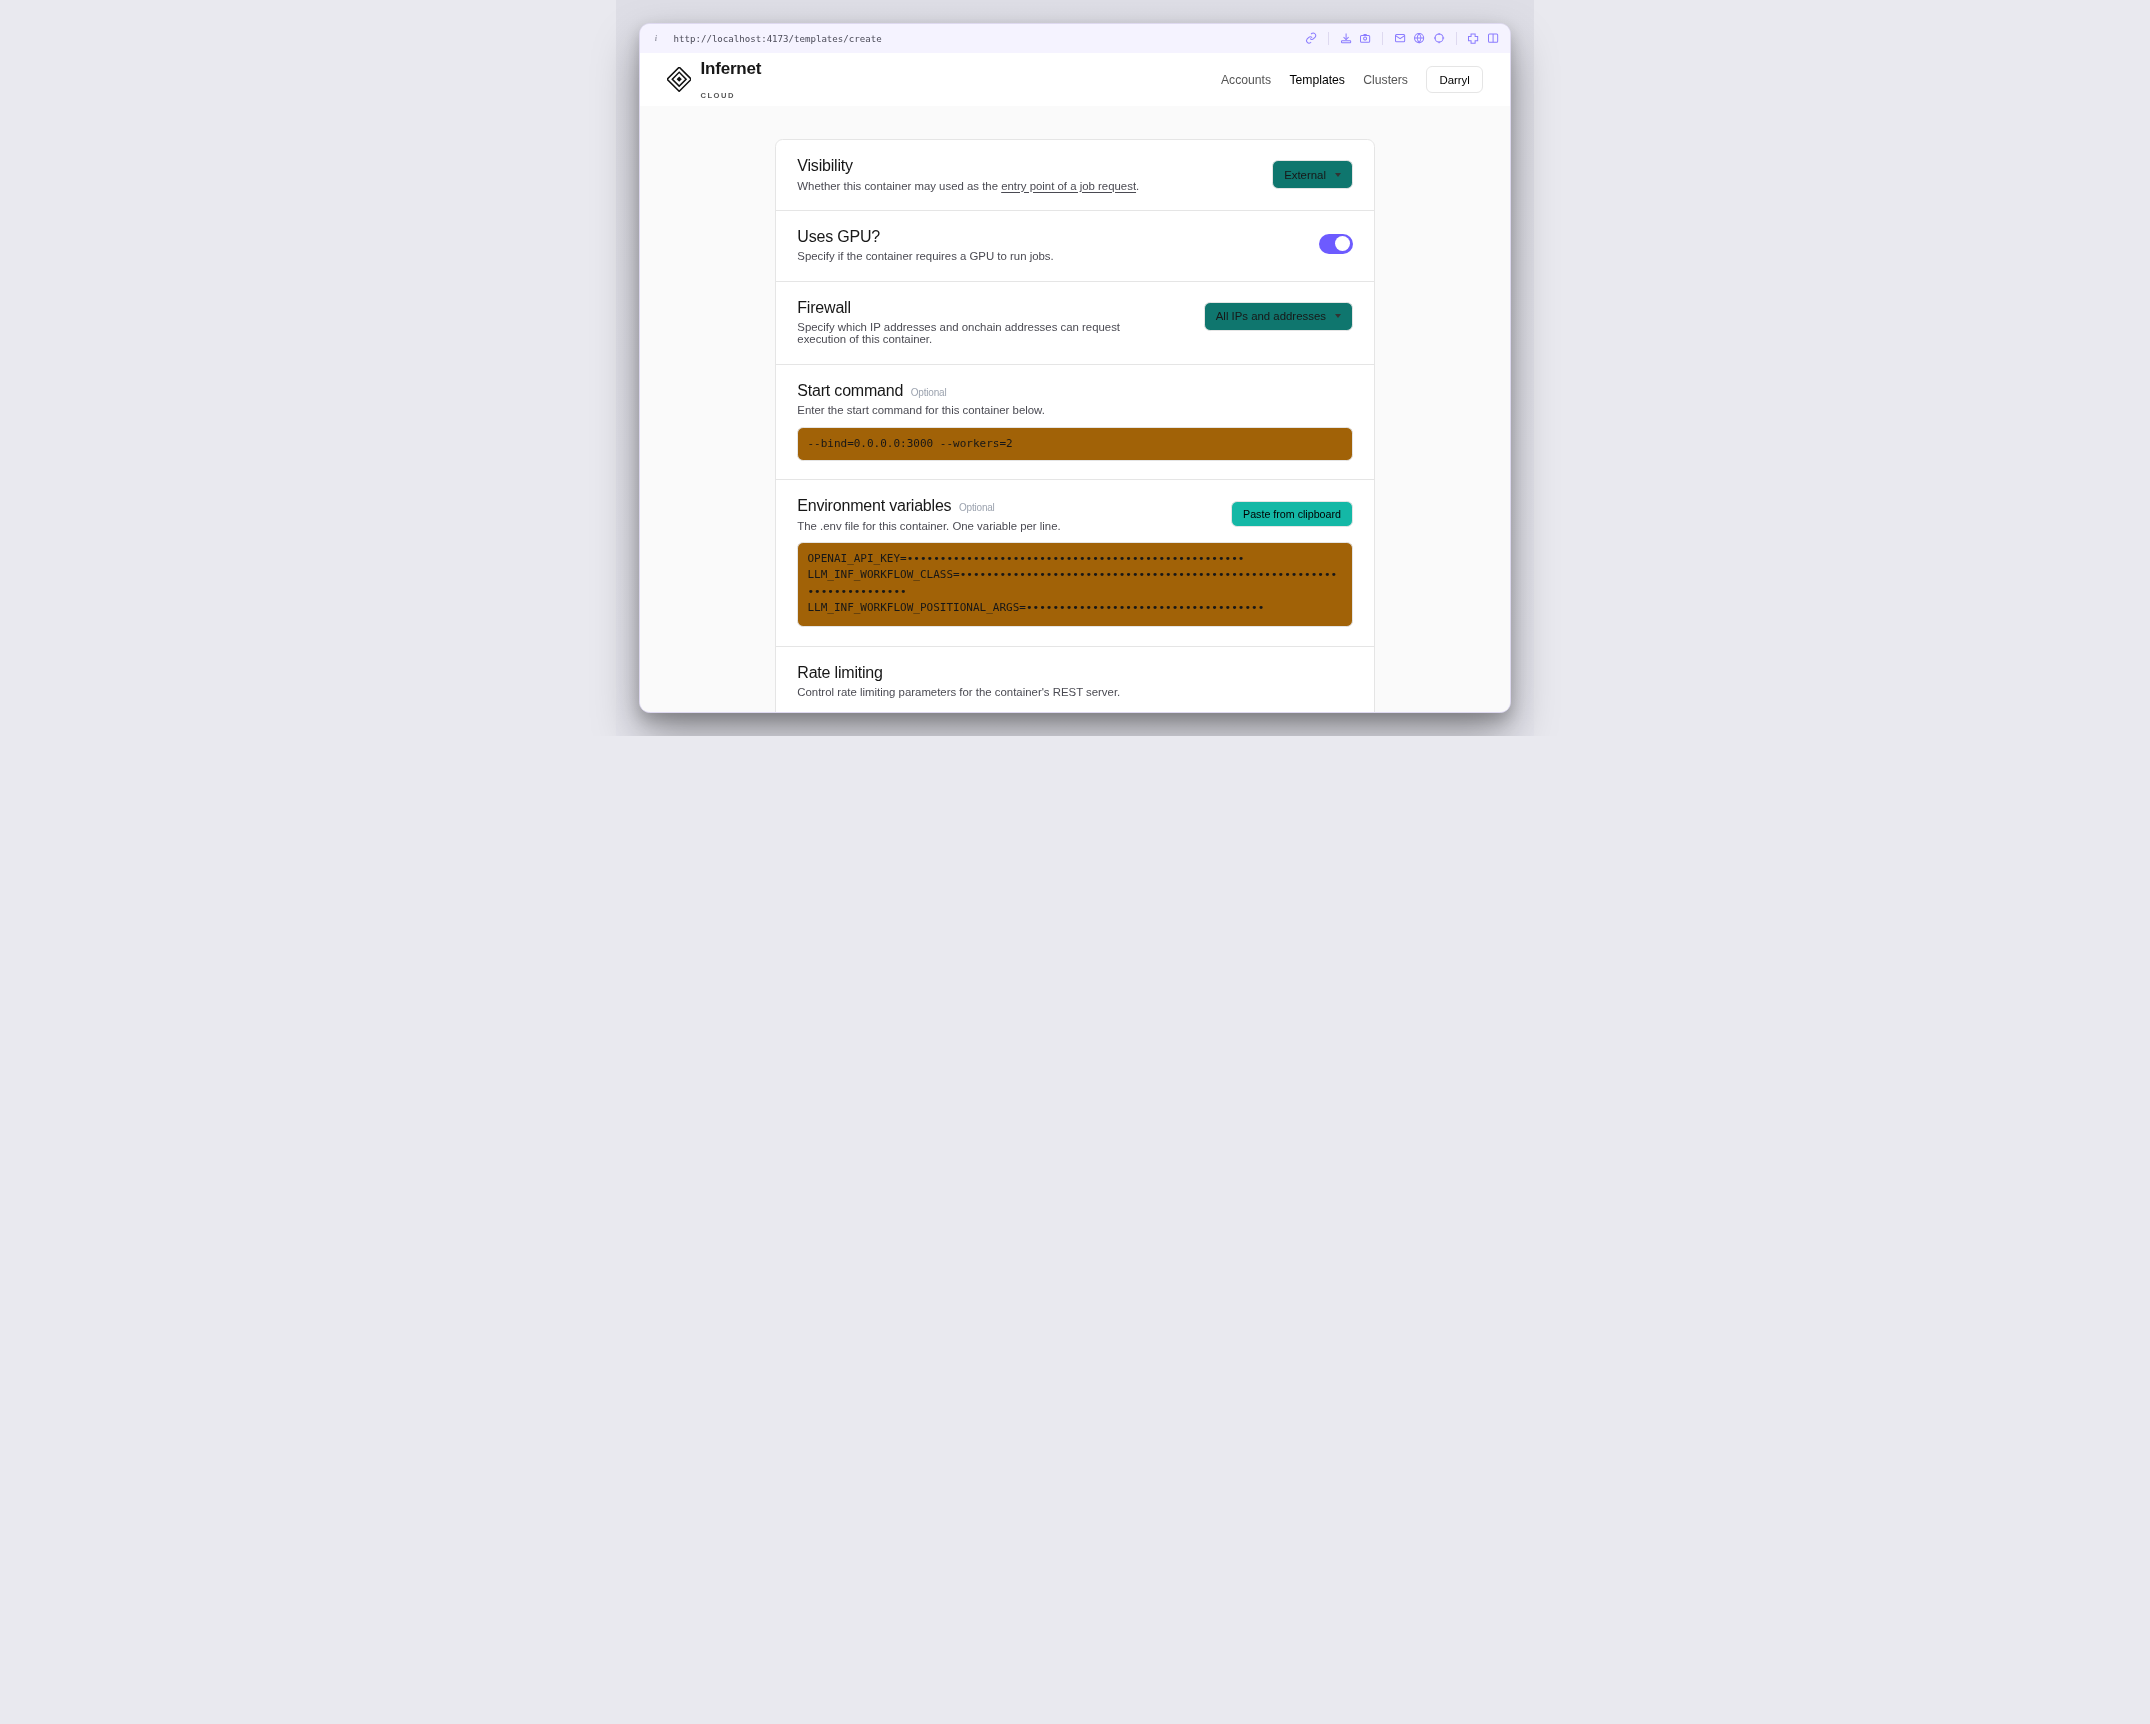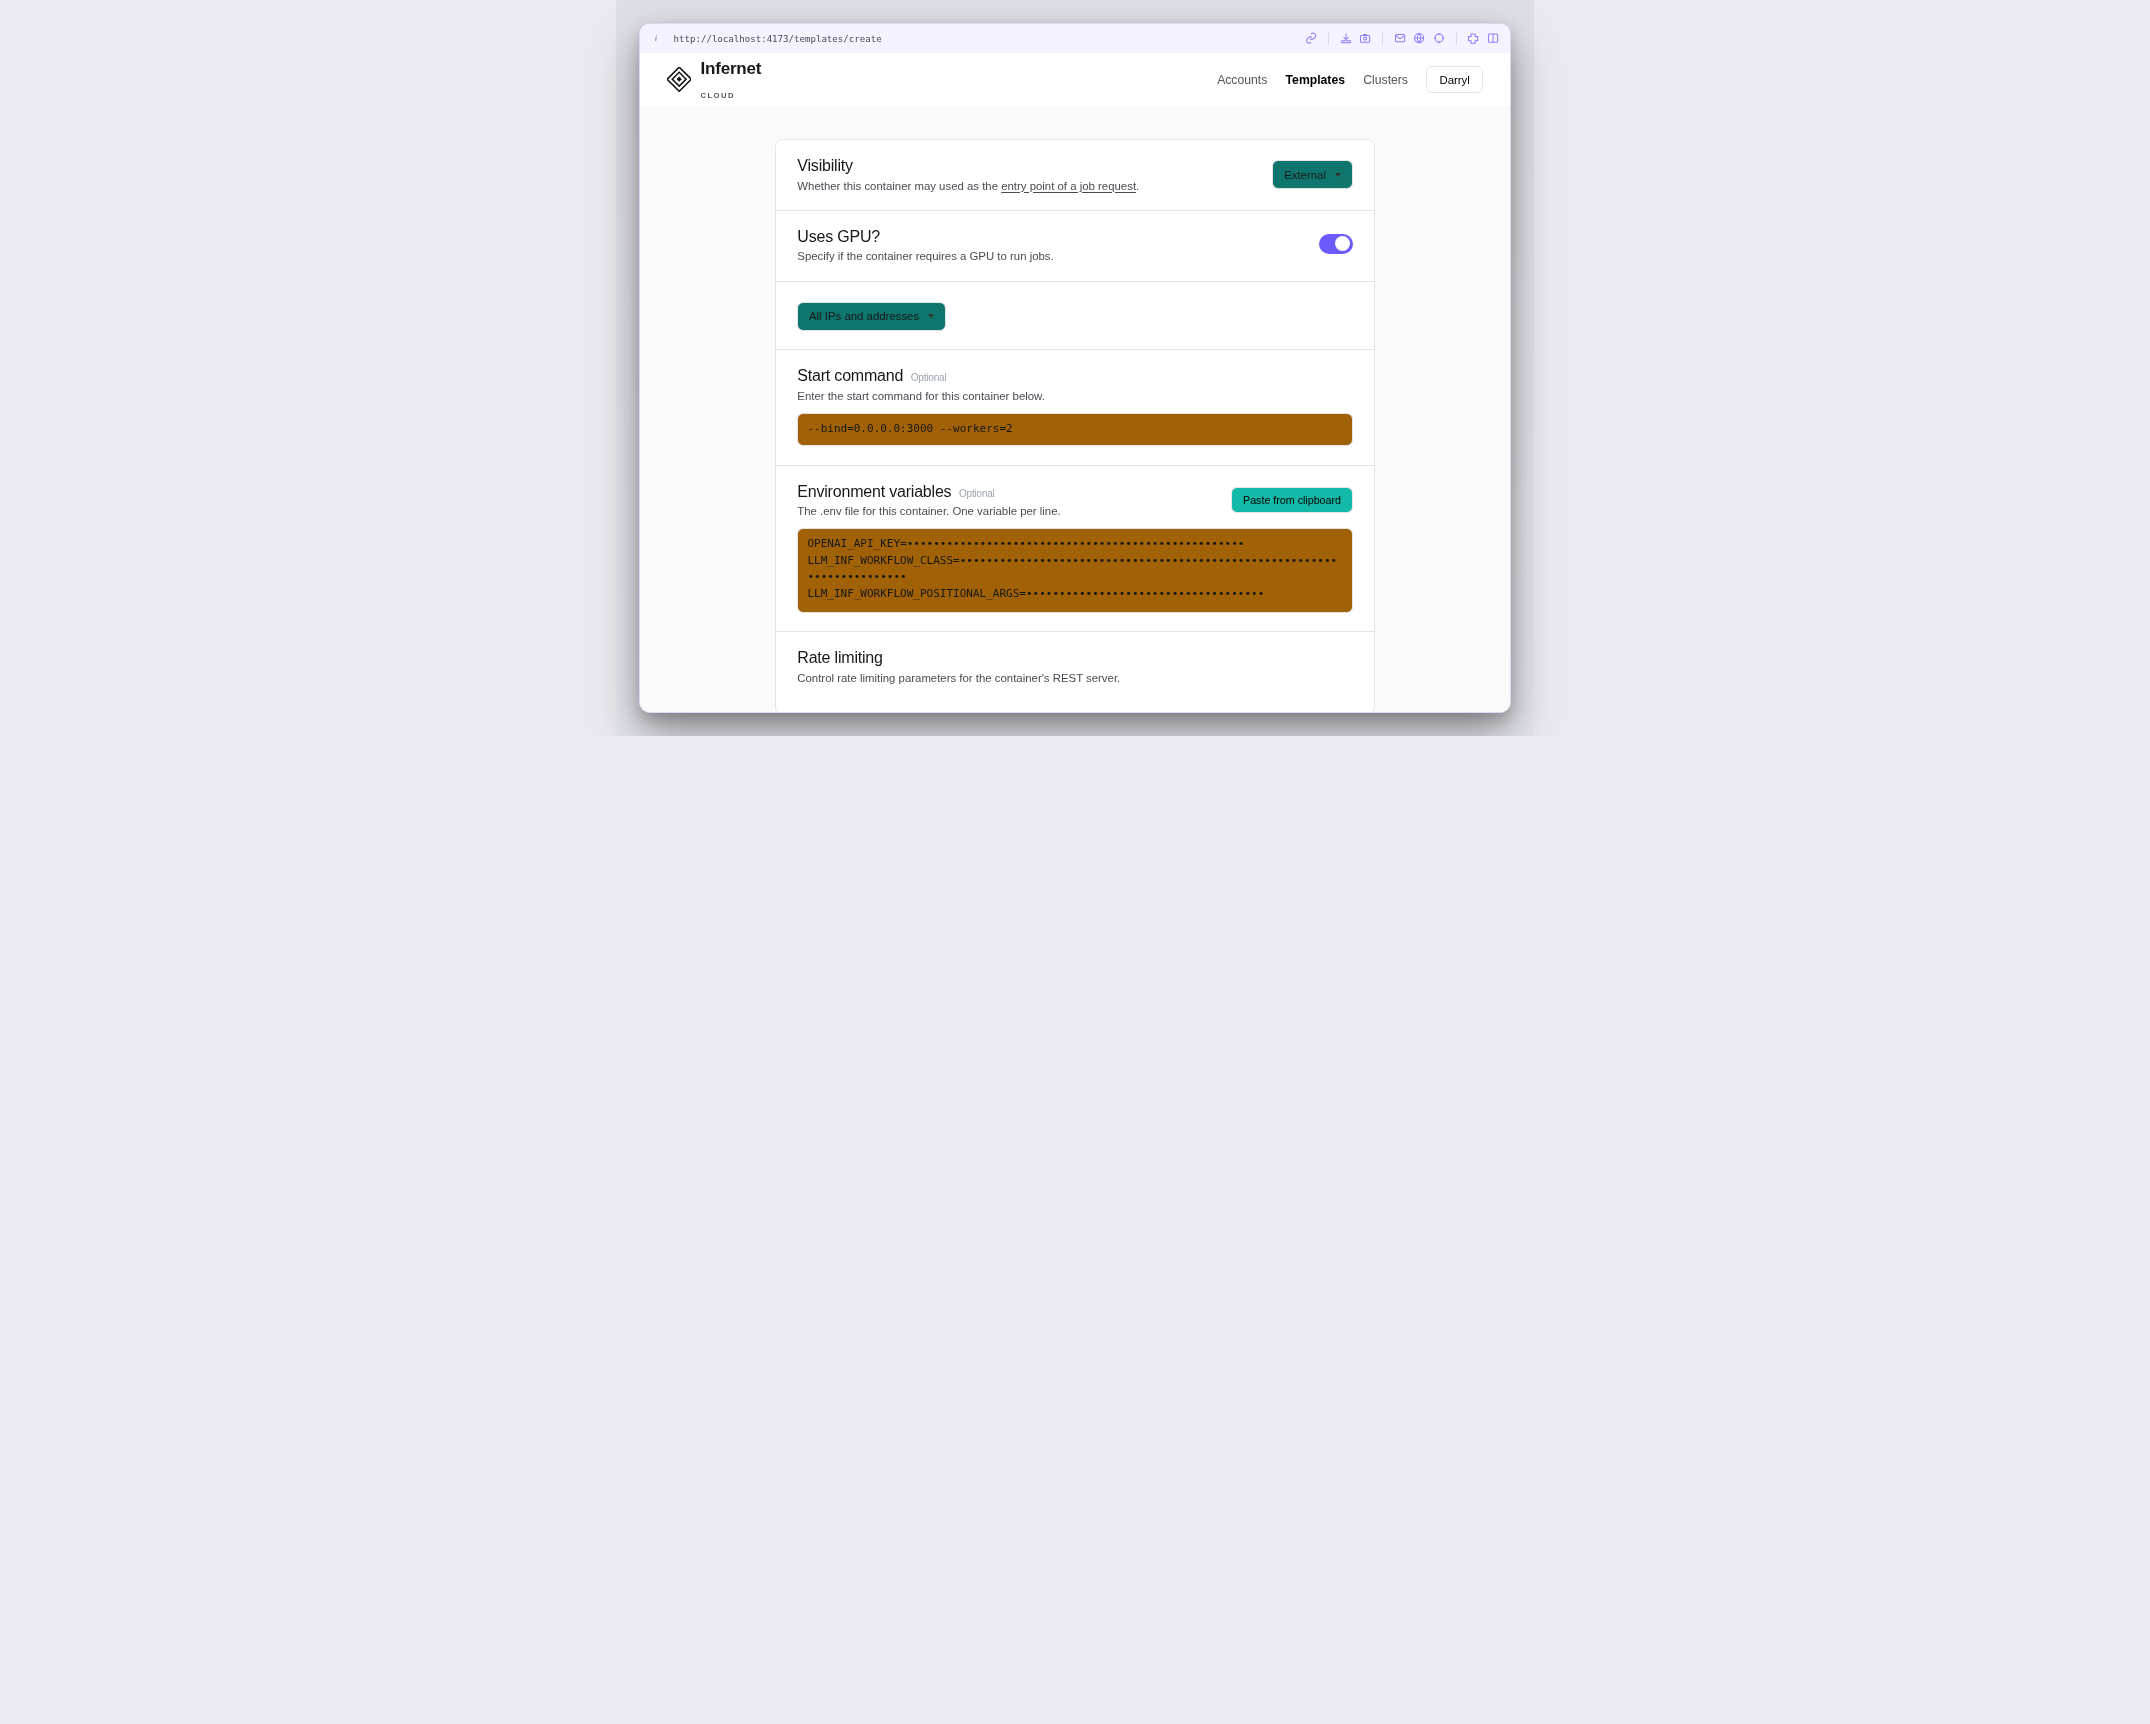--- a/index.html
+++ b/index.html
@@ -98,21 +98,21 @@
   .brand-logo {
     width: 24.4px; height: 24.4px;
   }
   .brand-text { display: flex; flex-direction: column; line-height: 1; }
   .brand-name { font-size: 17px; font-weight: 600; letter-spacing: -0.2px; }
   .brand-sub { font-size: 7.6px; letter-spacing: 1.5px; color: #555; font-weight: 600; margin-top: 15px; }
   .nav { margin-left: auto; display: flex; align-items: center; gap: 18.3px; }
   .nav a {
     font-size: 12.2px; color: #555; text-decoration: none; cursor: pointer;
   }
-  .nav a.active { color: #000; font-weight: 700; text-align: center; }
+  .nav a.active { color: #000; font-weight: 400; text-align: center; }
   .user-btn {
     border: 0.8px solid var(--border);
     border-radius: 6.1px;
     padding: 6.9px 12.2px;
     font-size: 11.4px;
     background: #fff;
     cursor: pointer;
   }
 
   .page {
@@ -317,20 +317,24 @@
                 <div class="sec-left">
                   <div class="sec-title">Uses GPU?</div>
                   <div class="sec-desc">Specify if the container requires a GPU to run jobs.</div>
                 </div>
                 <div class="toggle"></div>
               </div>
             </div>
 
             <div class="section">
               <div class="sec-row">
+                <div class="sec-left">
+                  <div class="sec-title">Firewall</div>
+                  <div class="sec-desc">Specify which IP addresses and onchain addresses can request execution of this container.</div>
+                </div>
                 <div class="dropdown">
                   <span>All IPs and addresses</span>
                   <span class="caret"></span>
                 </div>
               </div>
             </div>
 
             <div class="section">
               <div class="sec-title">
                 <span>Start command</span>

